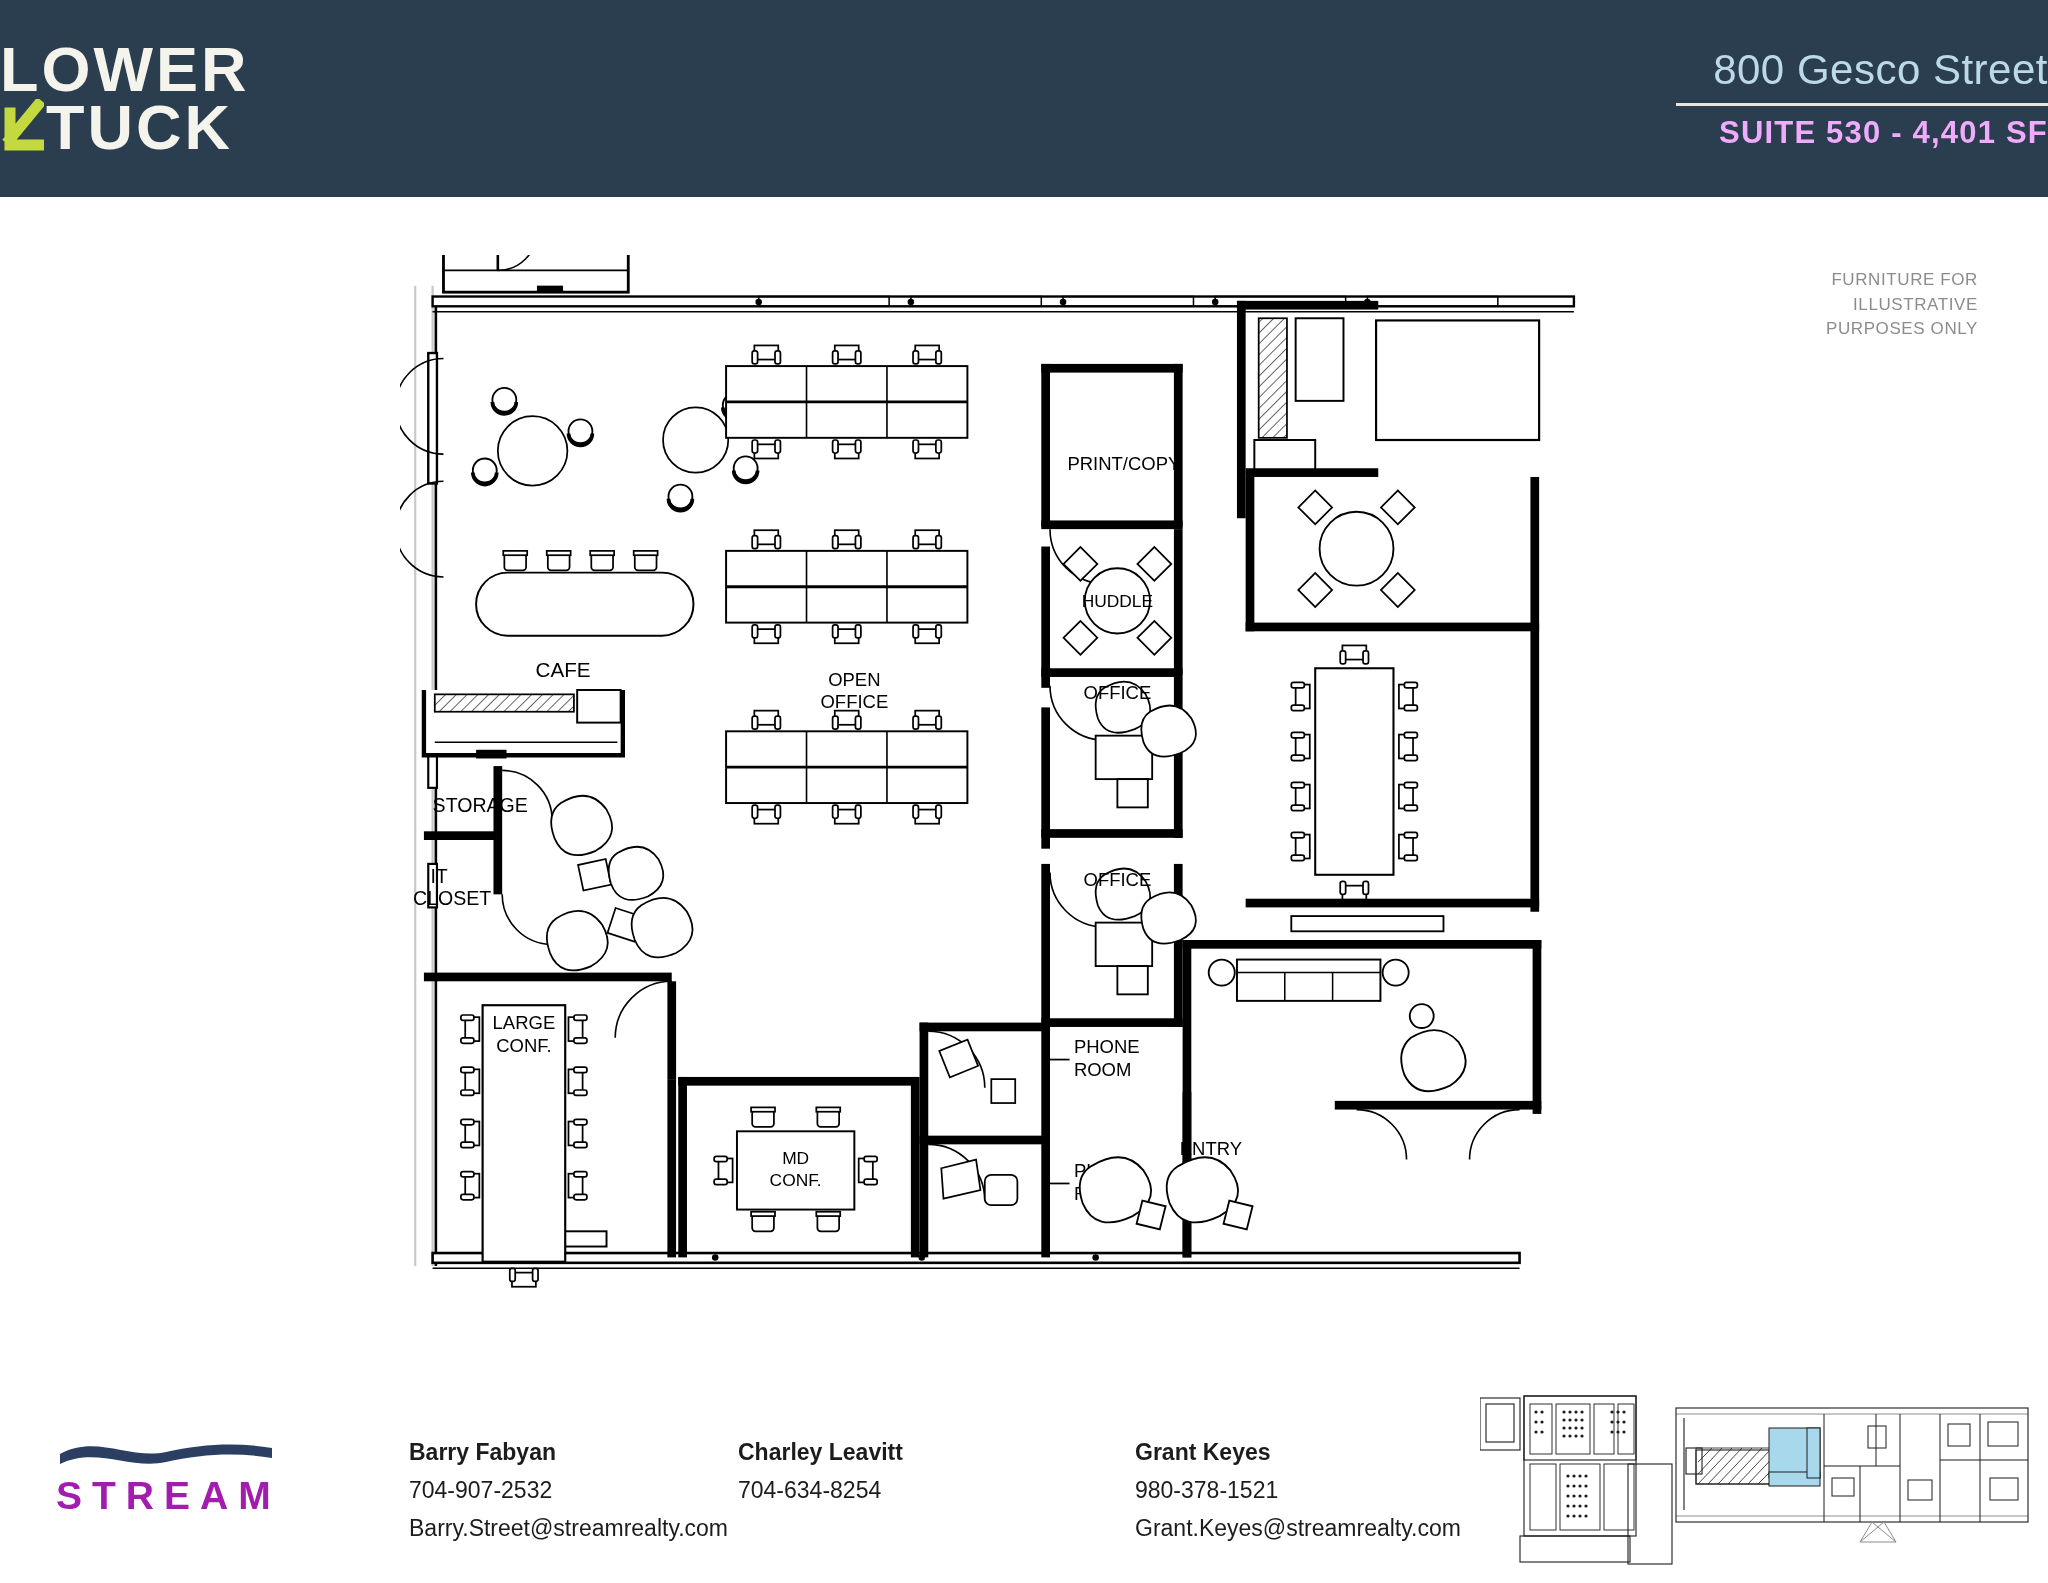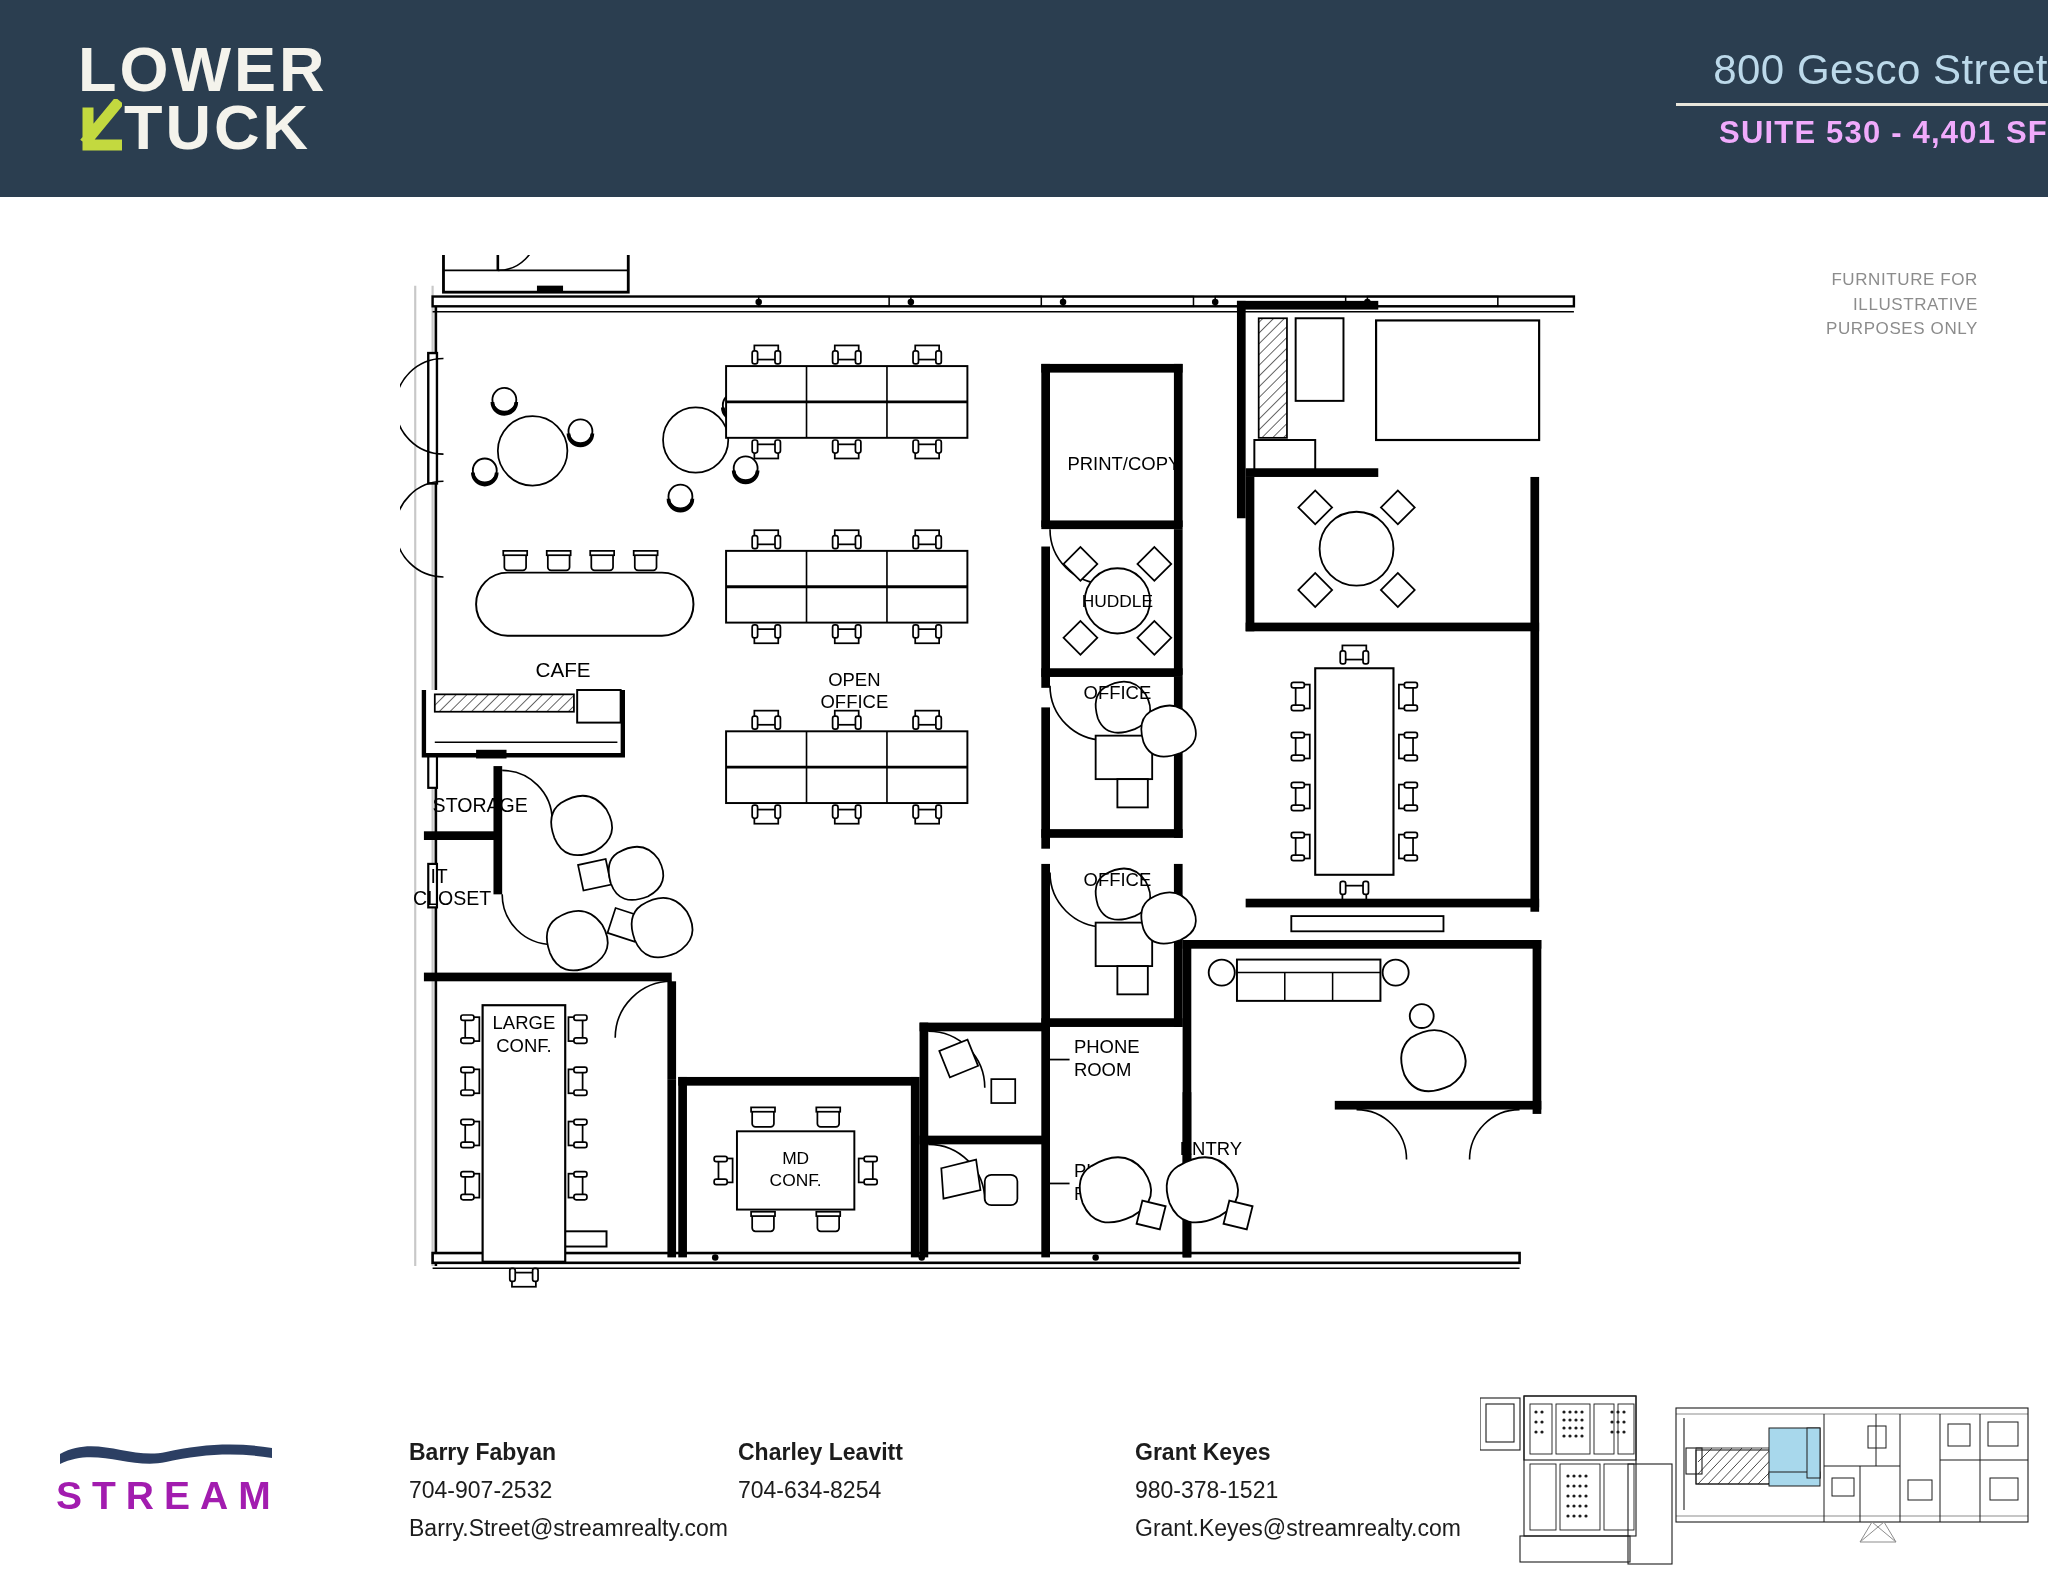--- a/index.html
+++ b/index.html
@@ -11,21 +11,21 @@
   }
   #page { position: relative; width: 2048px; height: 1583px; background:#fff; }
 
   
   #header {
     position: absolute; left: 0; top: 0;
     width: 2048px; height: 197px;
     background: #2b3e50;
     display: flex; align-items: center; justify-content: space-between;
   }
-  #logo-block { margin-left: 78px; display: flex; flex-direction: column; }
+  #logo-block { display: flex; flex-direction: column; }
   .logo-row { display: flex; align-items: center; }
   .logo-word {
     color: #f4f3ec;
     font-size: 63px;
     font-weight: 700;
     letter-spacing: 3px;
     line-height: 0.92;
     font-family: "Liberation Sans", sans-serif;
   }
   .logo-arrow { width: 44px; height: 56px; margin-right: 2px; display:block; }

